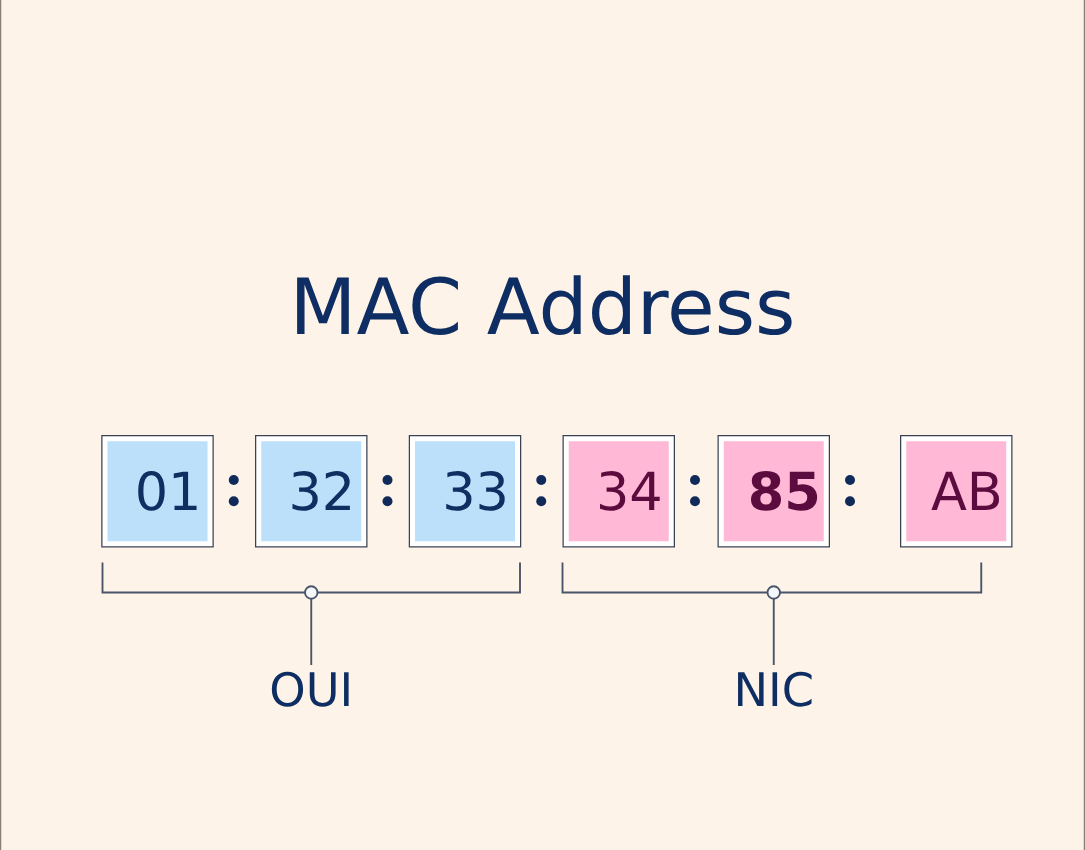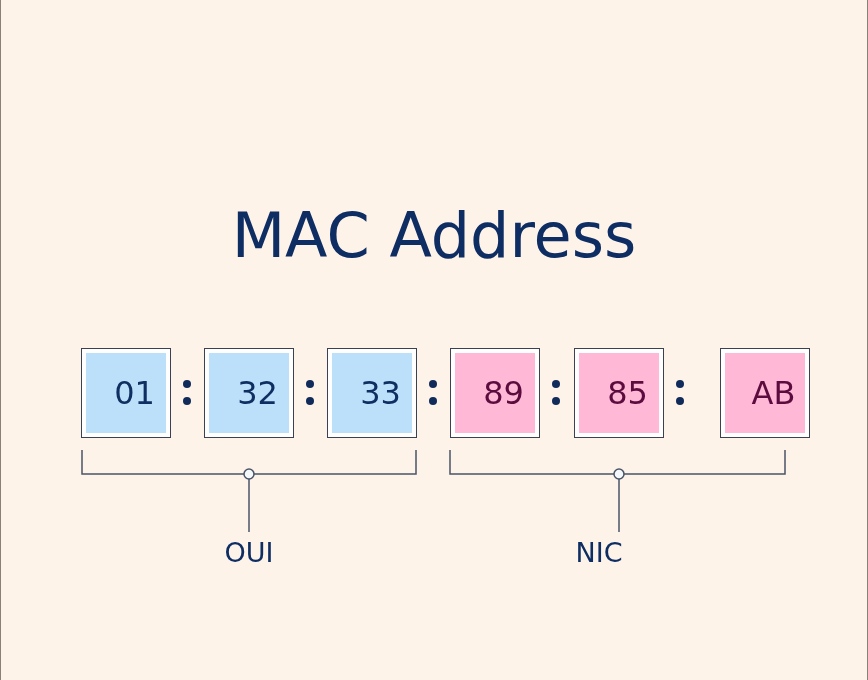--- a/index.html
+++ b/index.html
@@ -20,21 +20,21 @@
       width: 1px;
       height: 680px;
       background: #8a8078;
     }
     .frame-left { left: 0; }
     .frame-right { right: 0; }
 
     .title {
       position: absolute;
       left: 0;
-      top: 196px;
+      top: 206px;
       width: 868px;
       text-align: center;
       font-size: 62px;
       line-height: 80px;
       color: #0e2d63;
       letter-spacing: 0px;
     }
 
     .octet {
       position: absolute;
@@ -47,21 +47,21 @@
     }
     .octet .fill {
       position: absolute;
       left: 4px;
       top: 4px;
       right: 4px;
       bottom: 4px;
       display: flex;
       align-items: center;
       justify-content: center;
-      font-size: 32px;
+      font-size: 42px;
       padding-left: 17px;
     }
     .octet.oui .fill {
       background: #bde0fa;
       color: #0f2f62;
     }
     .octet.nic .fill {
       background: #ffb8d6;
       color: #5c0b3e;
     }
@@ -90,21 +90,21 @@
       width: 868px;
       height: 680px;
       pointer-events: none;
     }
 
     .group-label {
       position: absolute;
       top: 534px;
       width: 140px;
       text-align: center;
-      font-size: 27px;
+      font-size: 37px;
       line-height: 38px;
       color: #0e2d63;
     }
   </style>
 </head>
 <body>
 
 <div class="frame-left"></div>
 <div class="frame-right"></div>
 
@@ -128,28 +128,28 @@
 
 <div class="octet oui" style="left:327px;">
   <div class="fill">33</div>
 </div>
 <div class="colon" style="left:429px;">
   <div class="dot top"></div>
   <div class="dot bottom"></div>
 </div>
 
 <div class="octet nic" style="left:450px;">
-  <div class="fill">89</div>
+  <div class="fill">34</div>
 </div>
 <div class="colon" style="left:552px;">
   <div class="dot top"></div>
   <div class="dot bottom"></div>
 </div>
 
-<div class="octet nic" style="left:574px;">
+<div class="octet nic" style="left:574px;font-weight:bold;">
   <div class="fill">85</div>
 </div>
 <div class="colon" style="left:676px;">
   <div class="dot top"></div>
   <div class="dot bottom"></div>
 </div>
 
 <div class="octet nic" style="left:720px;">
   <div class="fill">AB</div>
 </div>
@@ -161,13 +161,13 @@
     <circle cx="249" cy="474" r="5" fill="#f4f8fb"></circle>
   </g>
   <g fill="none" stroke="#4a5468" stroke-width="1.5">
     <polyline points="450,450 450,474 785,474 785,450"></polyline>
     <line x1="619" y1="479" x2="619" y2="532"></line>
     <circle cx="619" cy="474" r="5" fill="#f4f8fb"></circle>
   </g>
 </svg>
 
 <div class="group-label" style="left:179px;">OUI</div>
-<div class="group-label" style="left:529px;">NIC</div>
+<div class="group-label" style="left:549px;">NIC</div>
 
 </body></html>

